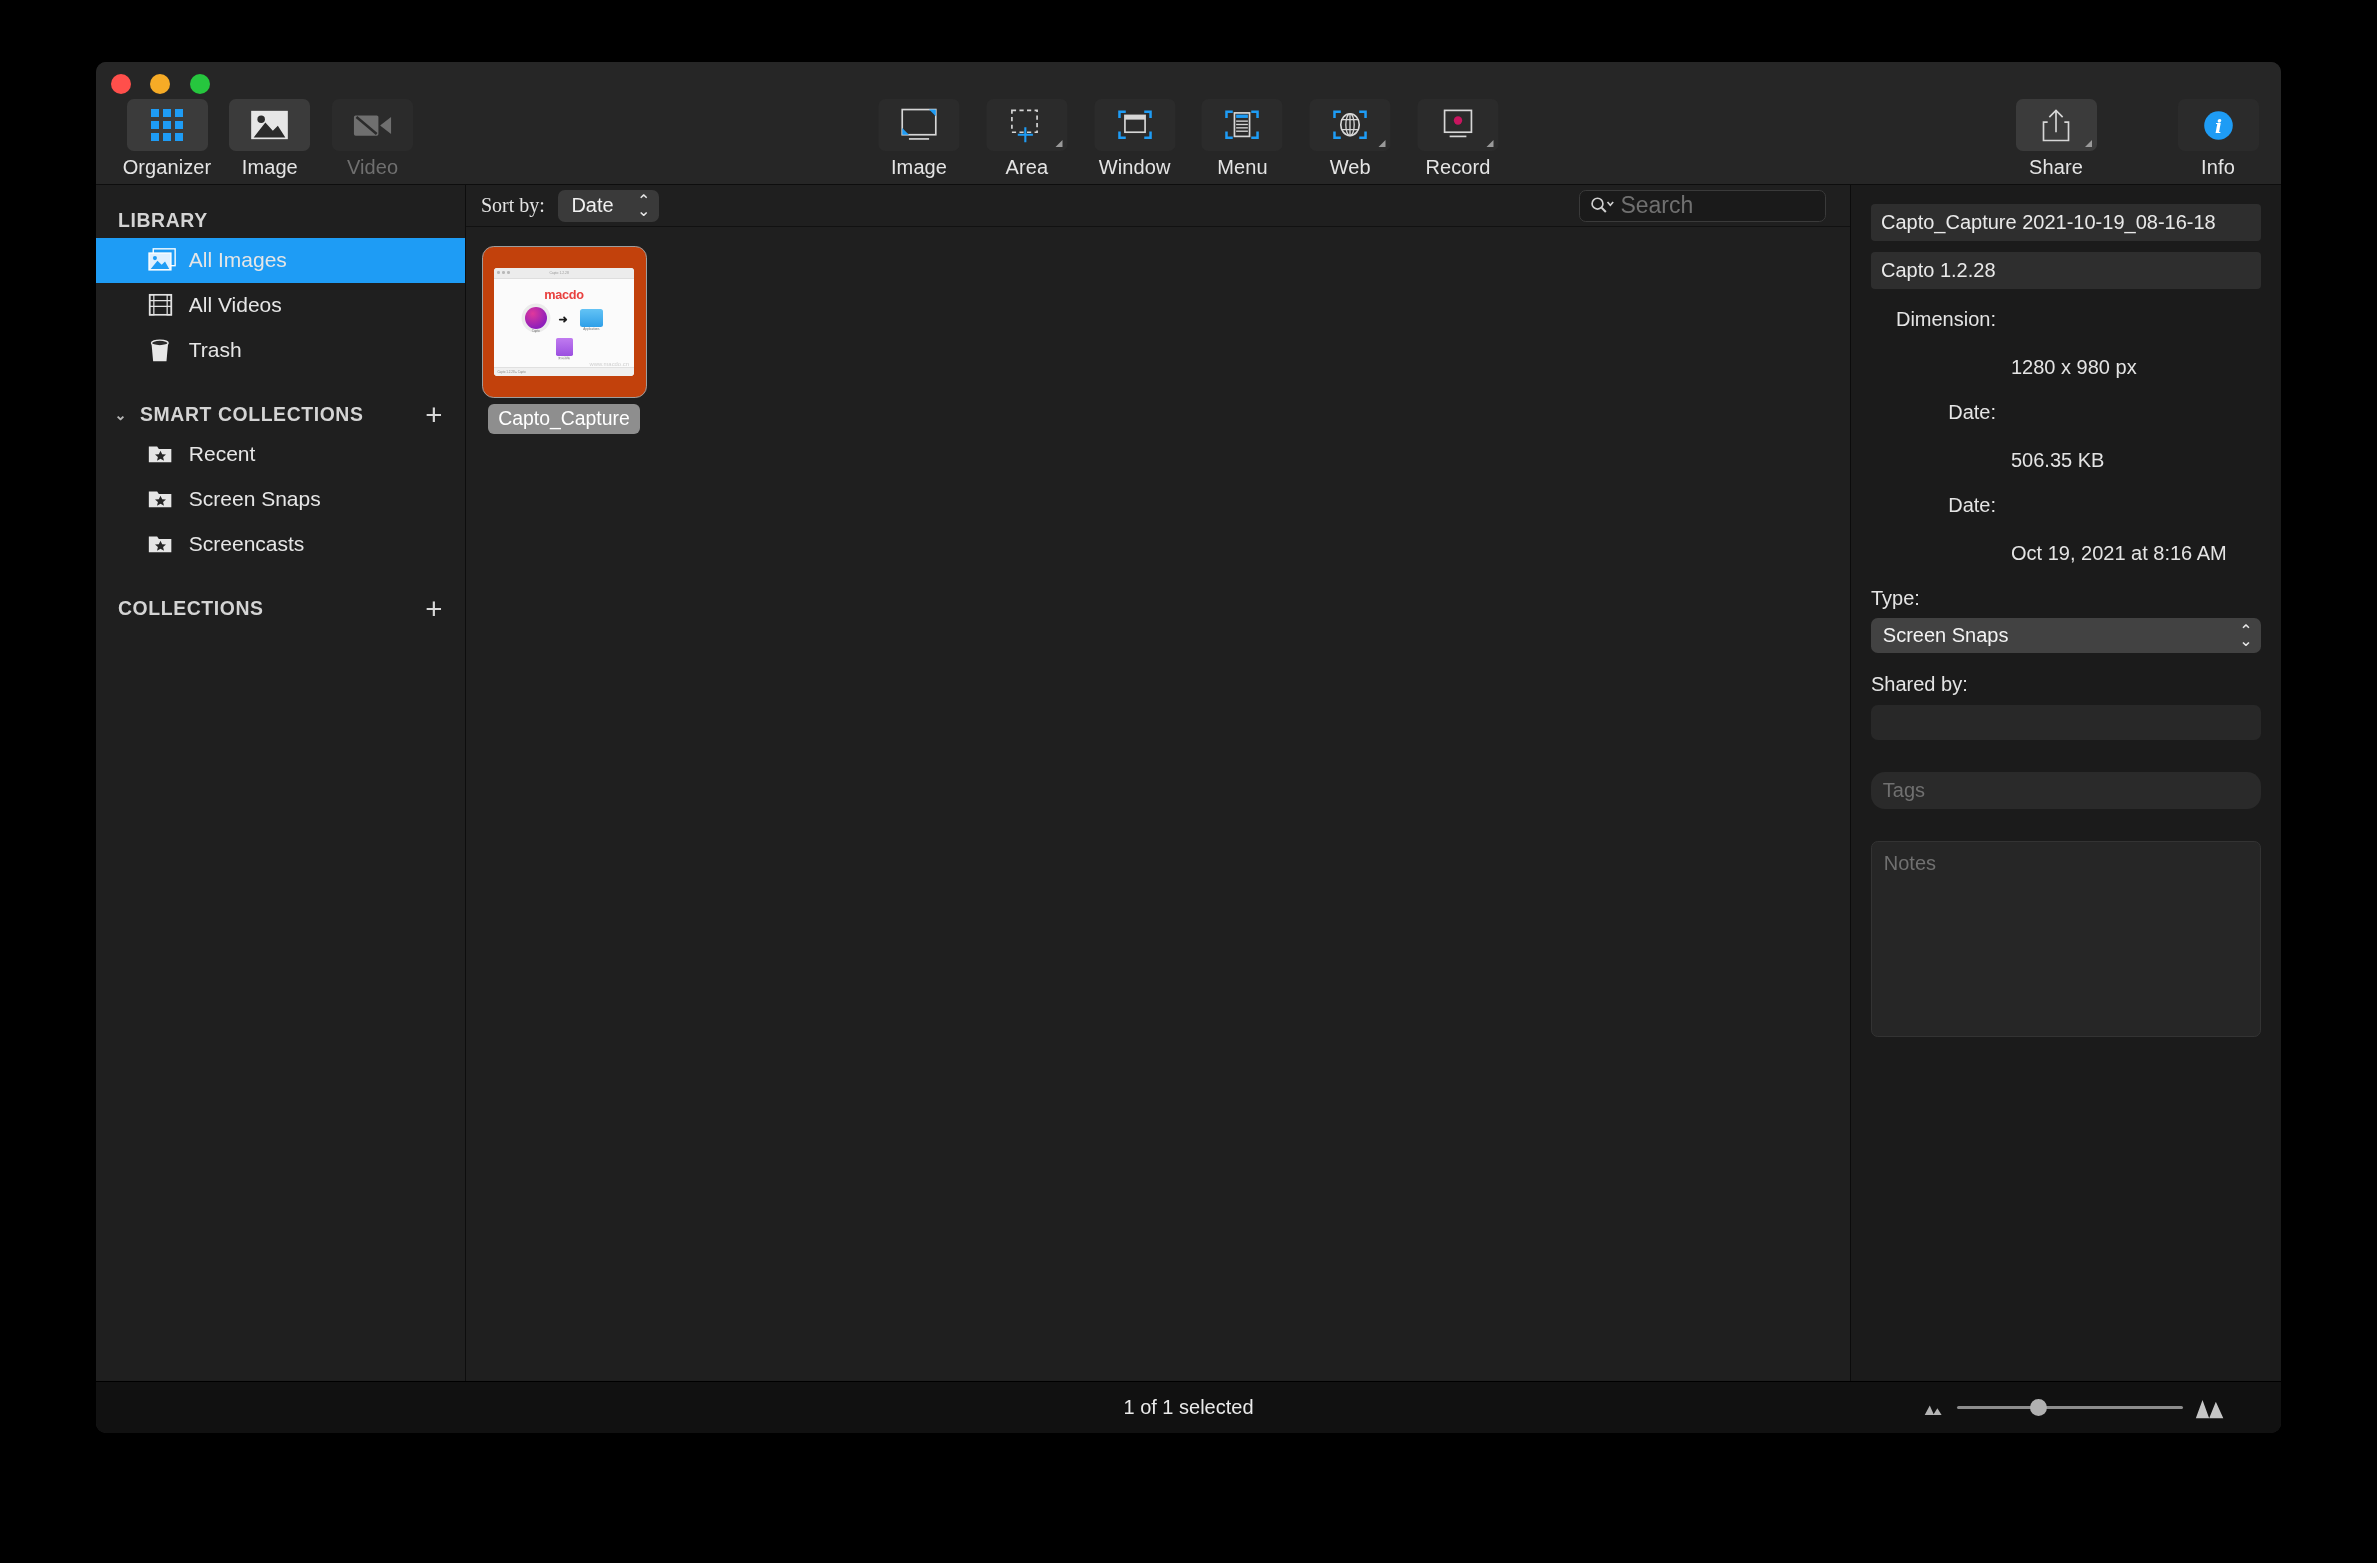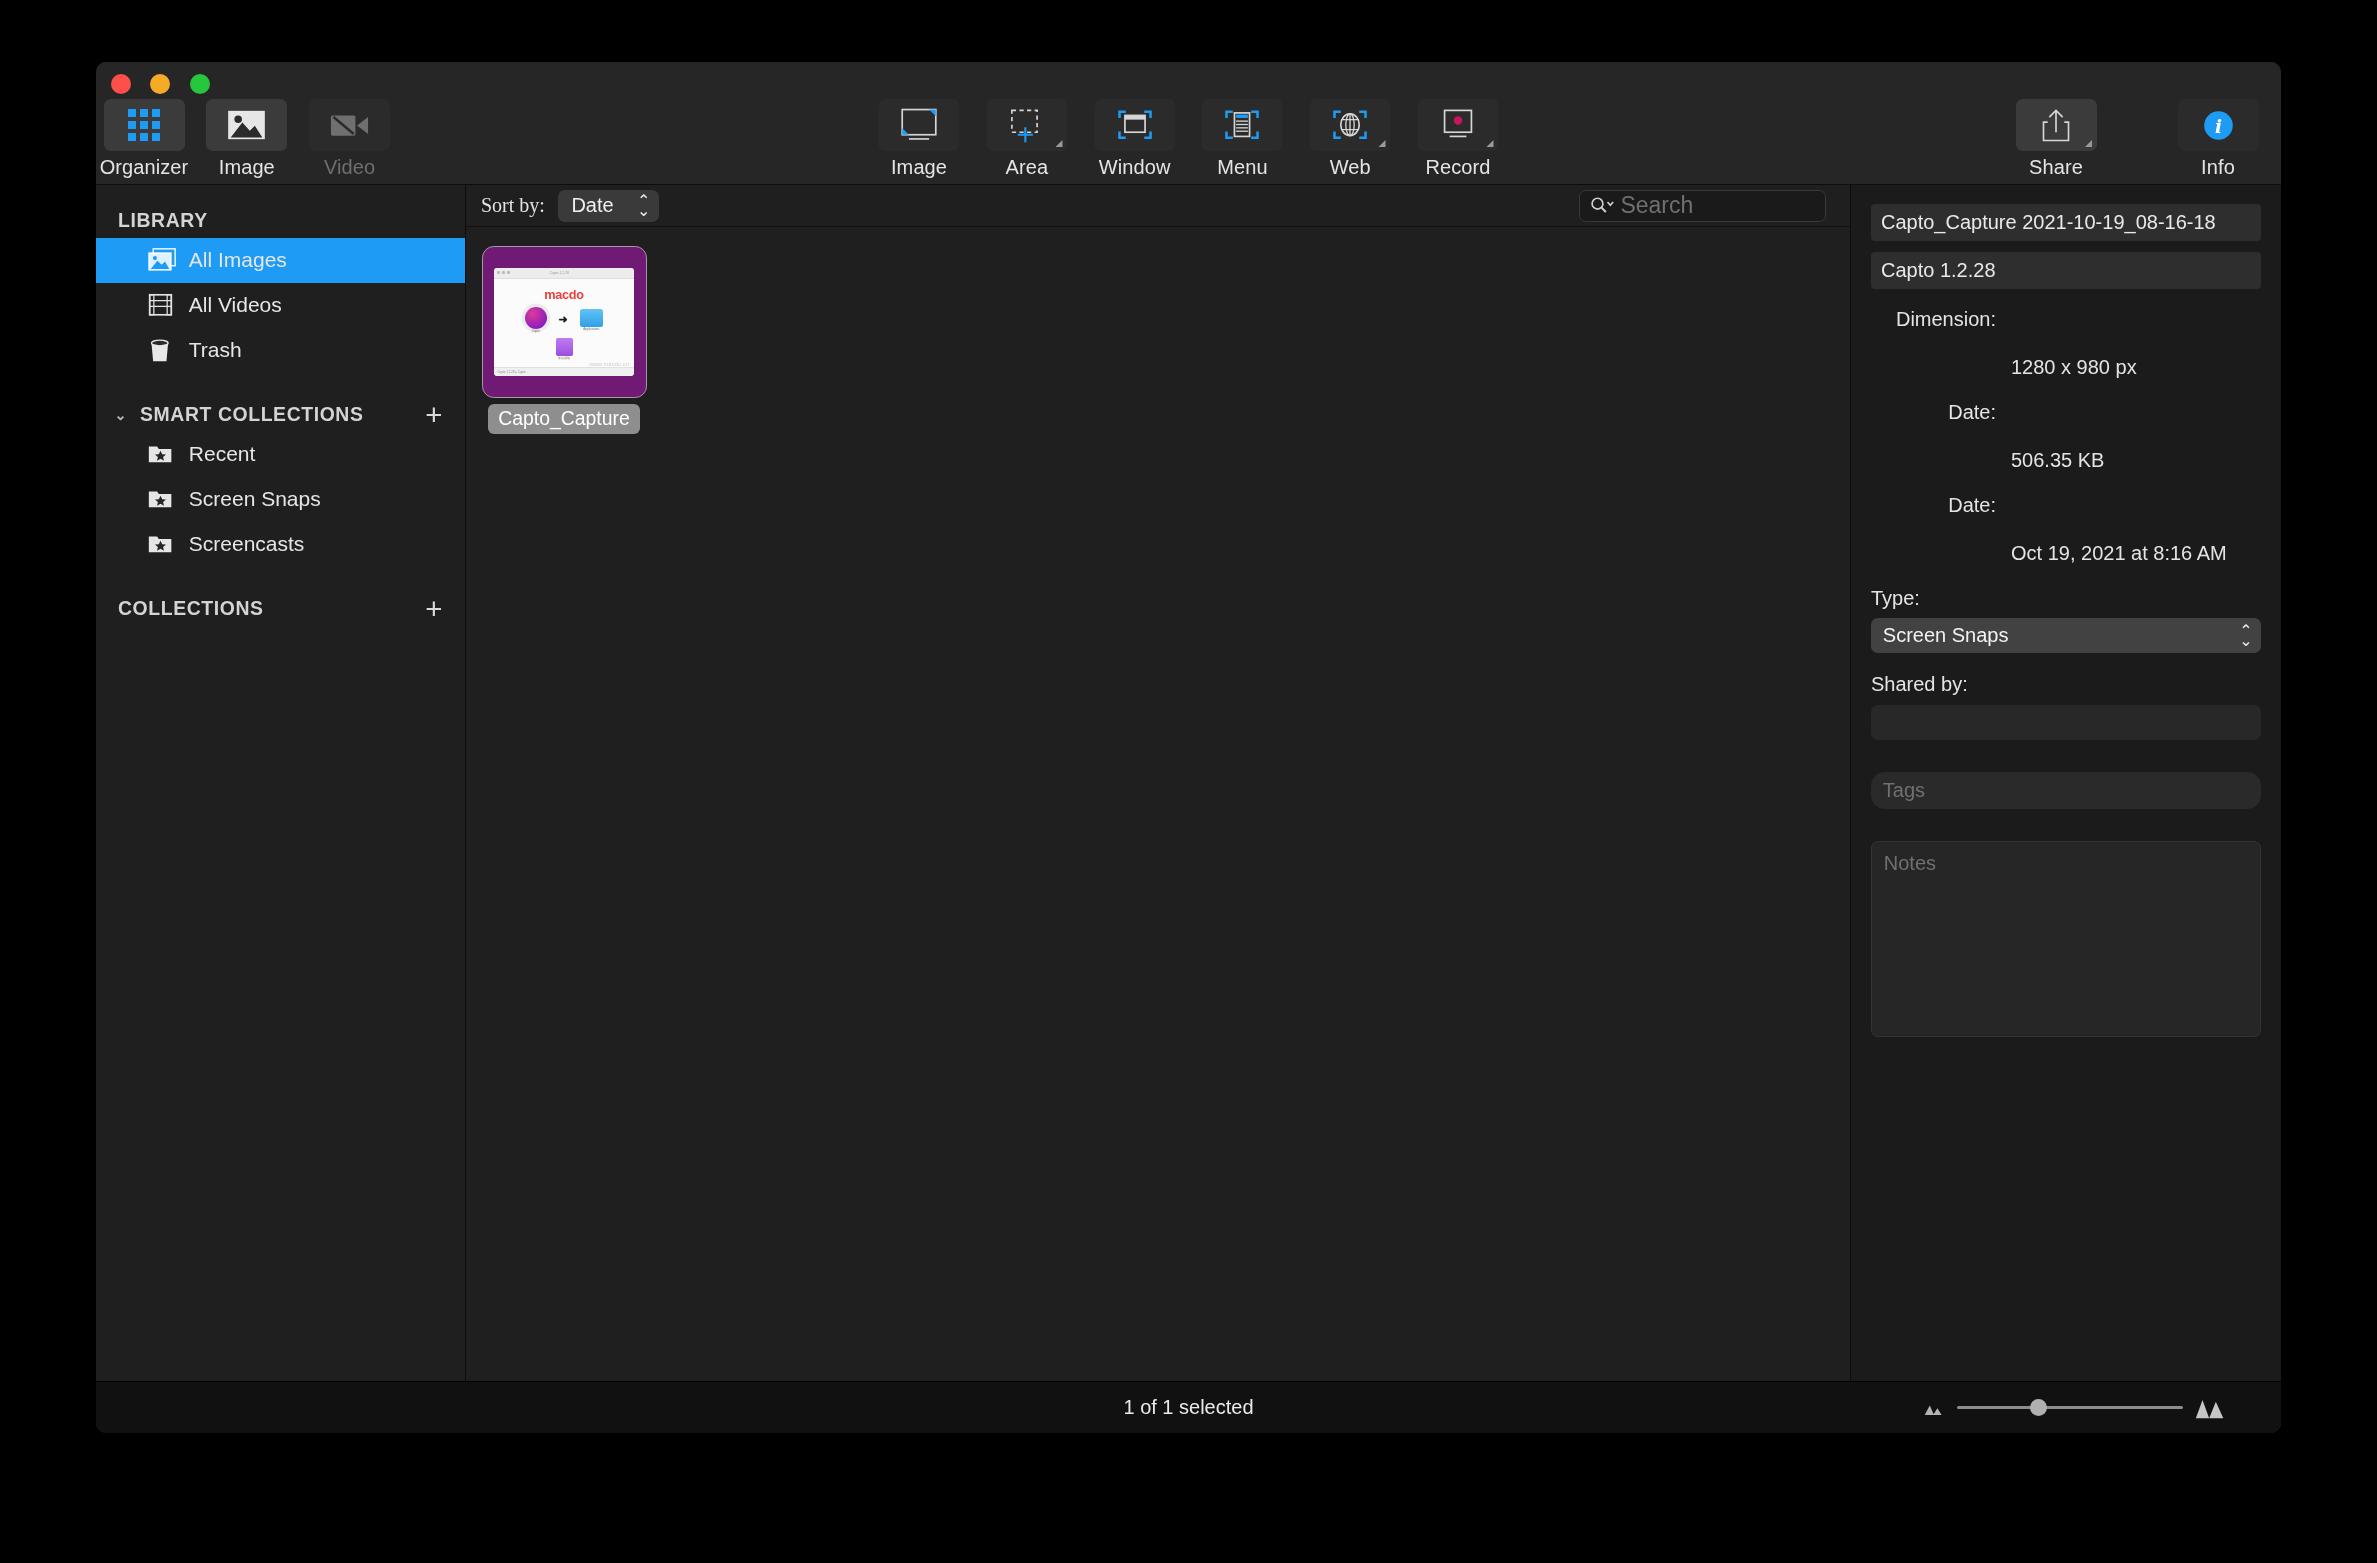--- a/index.html
+++ b/index.html
@@ -34,21 +34,21 @@
     position: absolute;
     left: 15px; top: 11.8px;
     display: flex; gap: 19.4px;
   }
   .light { width: 20px; height: 20px; border-radius: 50%; }
   .light.red { background: #ff4f4b; }
   .light.amber { background: #f6ab26; }
   .light.green { background: #26c63e; }
 
   .tb-group { position: absolute; top: 37px; display: flex; }
-  #tb-left { left: 0; gap: 6.8px; }
+  #tb-left { left: 23px; gap: 6.8px; }
   #tb-center { left: 50%; transform: translateX(-50%); gap: 11.8px; }
   #tb-right { right: 15px; gap: 66px; }
 
   .tb-btn {
     width: 96px;
     display: flex; flex-direction: column;
     align-items: center;
     cursor: default;
   }
   .tb-btn .box {
@@ -175,21 +175,21 @@
   }
   .thumb-cell {
     width: 169px;
     display: flex; flex-direction: column; align-items: center;
     cursor: default;
   }
   .thumb-frame {
     width: 165px; height: 152px;
     border: 0.8px solid #9d9d9d;
     border-radius: 11.8px;
-    background: #701a75;
+    background: #c2410c;
     display: flex; align-items: center; justify-content: center;
     overflow: hidden;
   }
   .thumb-label {
     margin-top: 6.8px;
     background: #8e8e8e;
     color: #fff;
     font-size: 19.4px;
     border-radius: 5.9px;
     padding: 2.5px 10px 4.2px;

